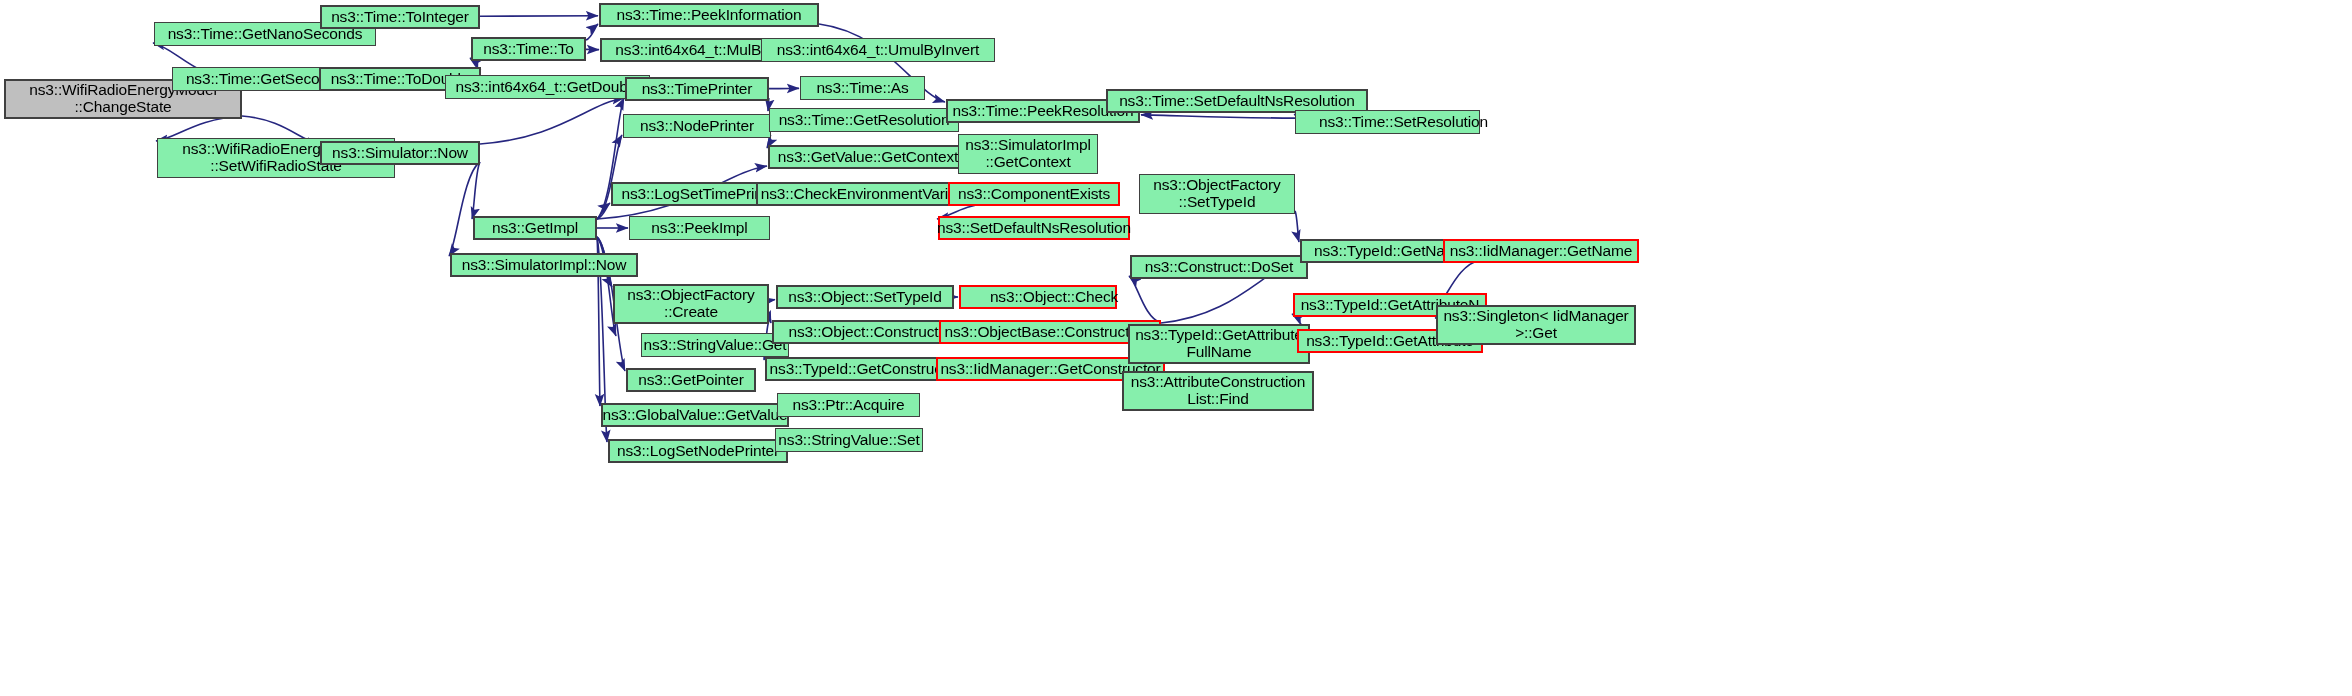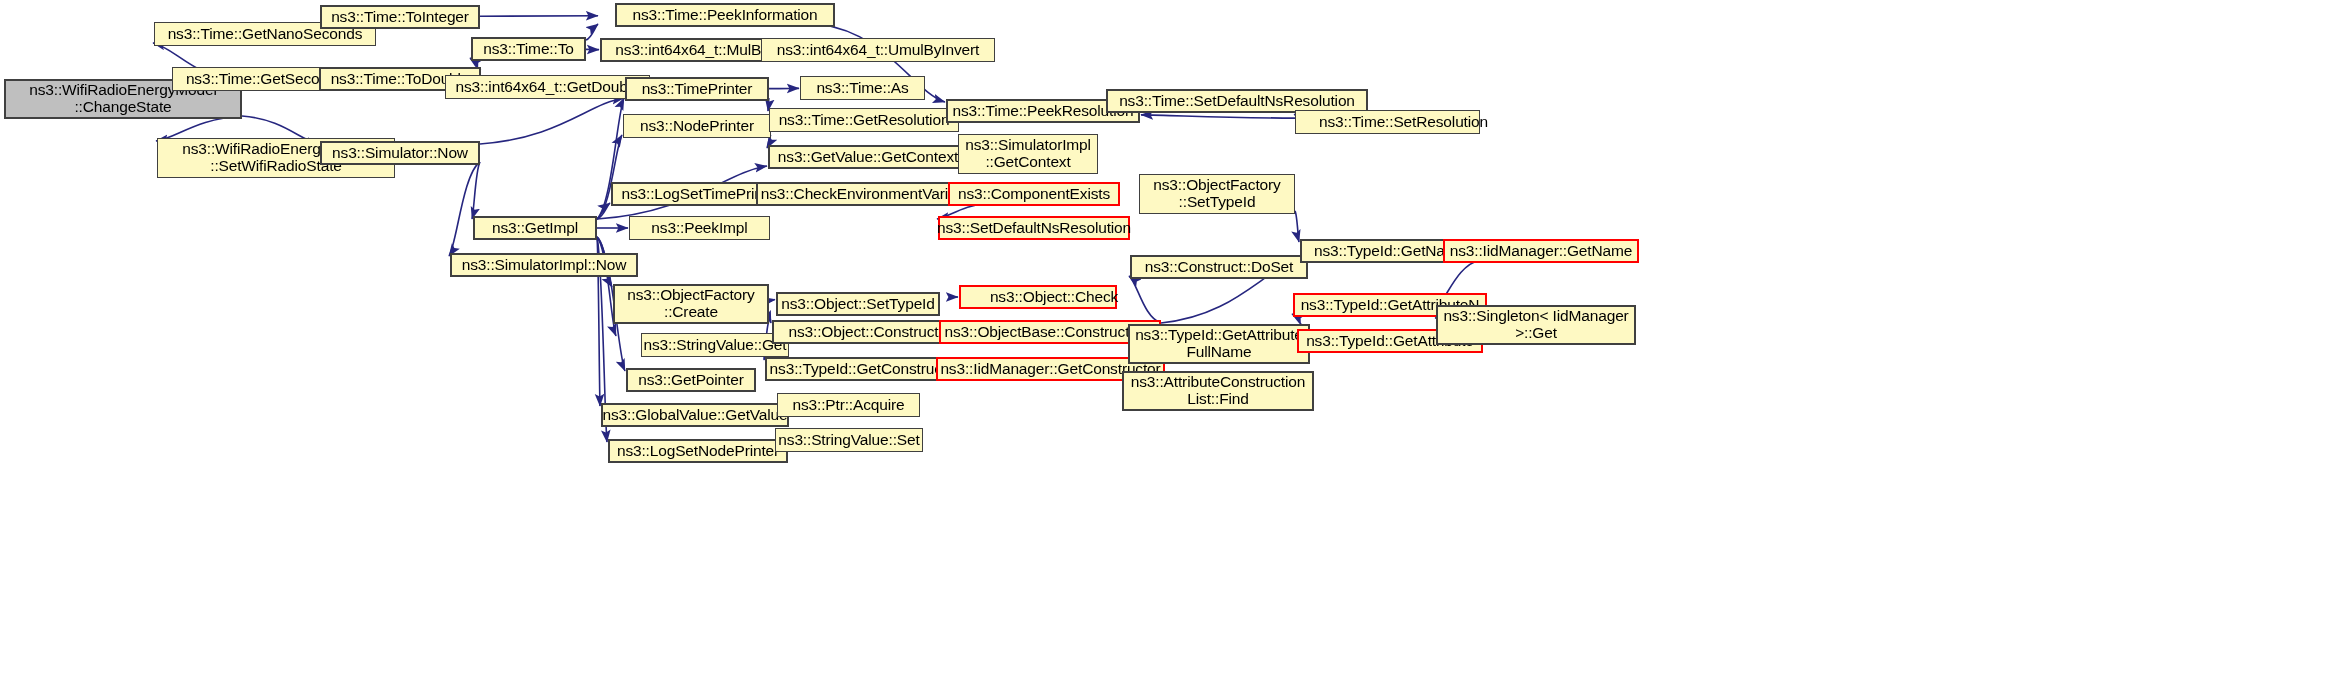--- a/index.html
+++ b/index.html
@@ -25,21 +25,21 @@
     height: 696px;
     pointer-events: none;
   }
   .node {
     position: absolute;
     box-sizing: border-box;
     display: flex;
     align-items: center;
     justify-content: center;
     text-align: center;
-    background: #fef9c3;
+    background: #86efac;
     border: 1px solid #404040;
     color: #000000;
     font-size: 15.5px;
     line-height: 1.08;
     letter-spacing: -0.15px;
     white-space: pre;
     z-index: 5;
   }
   .node.thick {
     border: 2px solid #404040;
@@ -125,21 +125,21 @@
 ::ChangeState</span></div>
       <div class="node" style="left: 154px; top: 22px; width: 222px; height: 24px;"><span>ns3::Time::GetNanoSeconds</span></div>
       <div class="node" style="left: 172px; top: 67px; width: 186px; height: 24px;"><span>ns3::Time::GetSeconds</span></div>
       <div class="node" style="left: 157px; top: 138px; width: 238px; height: 40px;"><span>ns3::WifiRadioEnergyModel
 ::SetWifiRadioState</span></div>
       <div class="node thick" style="left: 320px; top: 5px; width: 160px; height: 24px;"><span>ns3::Time::ToInteger</span></div>
       <div class="node thick" style="left: 319px; top: 67px; width: 162px; height: 24px;"><span>ns3::Time::ToDouble</span></div>
       <div class="node thick" style="left: 320px; top: 141px; width: 160px; height: 24px;"><span>ns3::Simulator::Now</span></div>
       <div class="node thick" style="left: 471px; top: 37px; width: 115px; height: 24px;"><span>ns3::Time::To</span></div>
       <div class="node" style="left: 445px; top: 75px; width: 205px; height: 24px;"><span>ns3::int64x64_t::GetDouble</span></div>
-      <div class="node thick" style="left: 599px; top: 3px; width: 220px; height: 24px; margin-left: 16px;"><span>ns3::Time::PeekInformation</span></div>
+      <div class="node thick" style="left: 599px; top: 3px; width: 220px; height: 24px;"><span>ns3::Time::PeekInformation</span></div>
       <div class="node thick" style="left: 600px; top: 38px; width: 222px; height: 24px;"><span>ns3::int64x64_t::MulByInvert</span></div>
       <div class="node" style="left: 761px; top: 38px; width: 234px; height: 24px;"><span>ns3::int64x64_t::UmulByInvert</span></div>
       <div class="node thick" style="left: 625px; top: 77px; width: 144px; height: 24px;"><span>ns3::TimePrinter</span></div>
       <div class="node" style="left: 623px; top: 114px; width: 148px; height: 24px;"><span>ns3::NodePrinter</span></div>
       <div class="node" style="left: 800px; top: 76px; width: 125px; height: 24px;"><span>ns3::Time::As</span></div>
       <div class="node" style="left: 769px; top: 108px; width: 190px; height: 24px;"><span>ns3::Time::GetResolution</span></div>
       <div class="node thick" style="left: 768px; top: 145px; width: 200px; height: 24px;"><span>ns3::GetValue::GetContext</span></div>
       <div class="node thick" style="left: 946px; top: 99px; width: 194px; height: 24px;"><span>ns3::Time::PeekResolution</span></div>
       <div class="node" style="left: 958px; top: 134px; width: 140px; height: 40px;"><span>ns3::SimulatorImpl
 ::GetContext</span></div>
@@ -151,21 +151,21 @@
       <div class="node thick" style="left: 450px; top: 253px; width: 188px; height: 24px;"><span>ns3::SimulatorImpl::Now</span></div>
       <div class="node thick" style="left: 756px; top: 182px; width: 233px; height: 24px;"><span>ns3::CheckEnvironmentVariables</span></div>
       <div class="node red" style="left: 948px; top: 182px; width: 172px; height: 24px;"><span>ns3::ComponentExists</span></div>
       <div class="node red" style="left: 938px; top: 216px; width: 192px; height: 24px;"><span>ns3::SetDefaultNsResolution</span></div>
       <div class="node thick" style="left: 613px; top: 284px; width: 156px; height: 40px;"><span>ns3::ObjectFactory
 ::Create</span></div>
       <div class="node" style="left: 641px; top: 333px; width: 148px; height: 24px;"><span>ns3::StringValue::Get</span></div>
       <div class="node thick" style="left: 626px; top: 368px; width: 130px; height: 24px;"><span>ns3::GetPointer</span></div>
       <div class="node thick" style="left: 601px; top: 403px; width: 188px; height: 24px;"><span>ns3::GlobalValue::GetValue</span></div>
       <div class="node thick" style="left: 608px; top: 439px; width: 180px; height: 24px;"><span>ns3::LogSetNodePrinter</span></div>
-      <div class="node thick" style="left: 776px; top: 292px; width: 164px; height: 24px; justify-content: center;"><span>ns3::Object::SetTypeId</span></div>
+      <div class="node thick" style="left: 776px; top: 285px; width: 178px; height: 24px; justify-content: center;"><span>ns3::Object::SetTypeId</span></div>
       <div class="node thick" style="left: 772px; top: 320px; width: 183px; height: 24px;"><span>ns3::Object::Construct</span></div>
       <div class="node thick" style="left: 765px; top: 357px; width: 199px; height: 24px;"><span>ns3::TypeId::GetConstructor</span></div>
       <div class="node" style="left: 777px; top: 393px; width: 143px; height: 24px;"><span>ns3::Ptr::Acquire</span></div>
       <div class="node" style="left: 775px; top: 428px; width: 148px; height: 24px;"><span>ns3::StringValue::Set</span></div>
       <div class="node red" style="left: 959px; top: 285px; width: 158px; height: 24px; padding-left: 32px;"><span>ns3::Object::Check</span></div>
       <div class="node red" style="left: 939px; top: 320px; width: 222px; height: 24px;"><span>ns3::ObjectBase::ConstructSelf</span></div>
       <div class="node red" style="left: 936px; top: 357px; width: 229px; height: 24px;"><span>ns3::IidManager::GetConstructor</span></div>
       <div class="node" style="left: 1139px; top: 174px; width: 156px; height: 40px;"><span>ns3::ObjectFactory
 ::SetTypeId</span></div>
       <div class="node thick" style="left: 1130px; top: 255px; width: 178px; height: 24px;"><span>ns3::Construct::DoSet</span></div>

